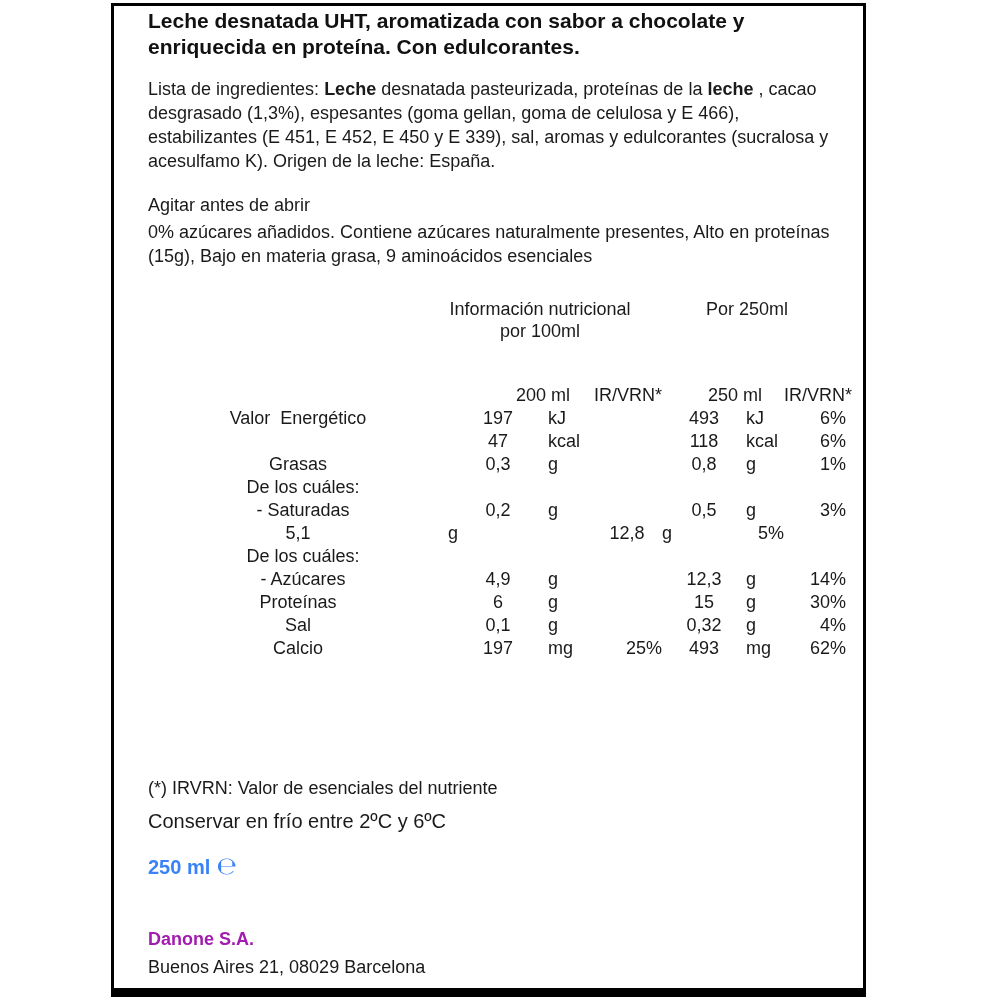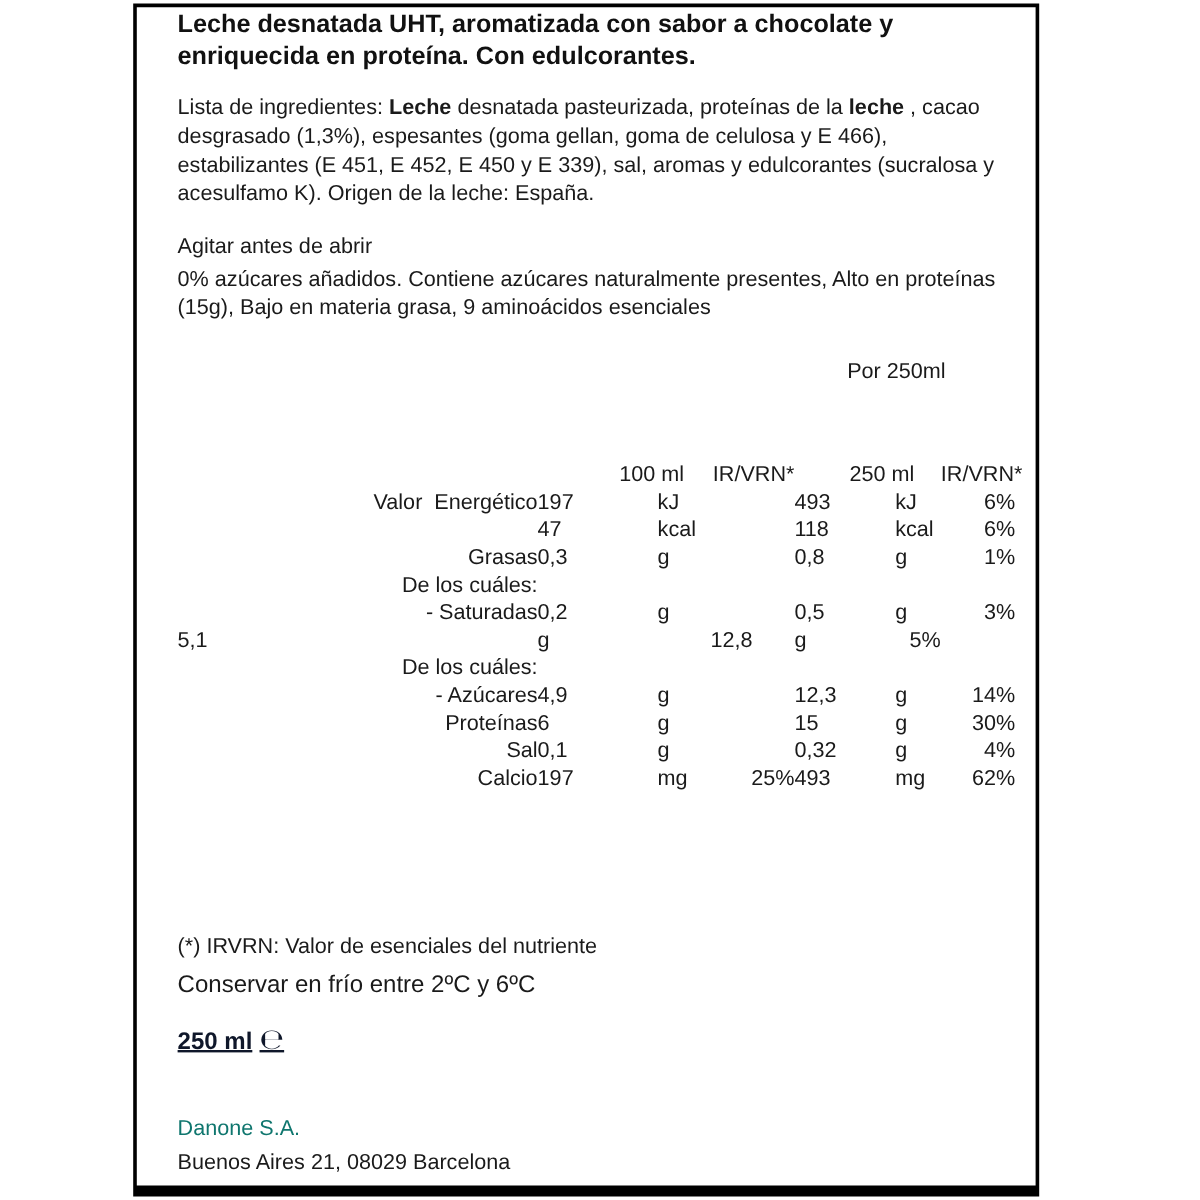--- a/index.html
+++ b/index.html
@@ -22,56 +22,60 @@
   .ingredients{margin-top:17px;font-size:18px;line-height:24px;}
   .ingredients b{font-weight:bold;}
   .shake{margin-top:20px;font-size:18px;line-height:24px;}
   .claims{margin-top:3px;font-size:18px;line-height:24px;}
   .nut-head{position:relative;margin-top:30px;height:44px;font-size:18px;line-height:22px;}
   .nh-left{position:absolute;left:252px;top:0;width:280px;text-align:center;}
   .nh-right{position:absolute;left:529px;top:0;width:140px;text-align:center;}
   .nut-table{margin-top:42px;font-size:18px;}
   .ntr{display:grid;grid-template-columns:300px 100px 44px 70px 84px 38px 62px;line-height:23px;}
   .ntr-head{display:grid;grid-template-columns:300px 144px 70px 122px 62px;line-height:23px;}
-  .c-label{text-align:right;white-space:pre-wrap;}
+  .c-label{text-align:center;white-space:pre-wrap;}
   .c-label.ind1{padding-left:10px;}
-  .c-num,.c-num2{text-align:left;}
+  .c-num,.c-num2{text-align:center;}
   .c-unit,.c-unit2{text-align:left;}
   .c-ir,.c-ir2{text-align:right;white-space:nowrap;}
   .h-100{text-align:right;padding-right:22px;box-sizing:border-box;white-space:nowrap;}
   .h-ir{text-align:right;white-space:nowrap;}
   .h-250{text-align:right;padding-right:22px;box-sizing:border-box;white-space:nowrap;}
   .h-ir2{text-align:right;white-space:nowrap;}
   .footnote{margin-top:116px;font-size:18px;line-height:24px;}
   .storage{margin-top:9px;font-size:20px;line-height:24px;}
-  .volume{margin-top:20px;font-size:20px;line-height:26px;font-weight:bold;color:#0f172a;text-decoration:underline;}
+  .volume{margin-top:20px;font-size:20px;line-height:26px;font-weight:bold;color:#3b82f6;}
   .esign{font-weight:normal;font-size:24px;margin-left:6px;font-family:"DejaVu Sans",sans-serif;}
   .company{margin-top:45px;font-size:18px;line-height:28px;}
-  .company .bold{font-weight:normal;color:#0f766e;}
+  .company .bold{font-weight:bold;color:#a21caf;}
 </style>
 </head>
 <body>
 
 <div class="label-box">
 
   <h1 class="title">Leche desnatada UHT, aromatizada con sabor a chocolate y enriquecida en proteína. Con edulcorantes.</h1>
 
   <p class="ingredients"><span>Lista de ingredientes: </span><b>Leche</b><span> desnatada pasteurizada, proteínas de la </span><b>leche</b><span> , cacao desgrasado (1,3%), espesantes (goma gellan, goma de celulosa y E 466), estabilizantes (E 451, E 452, E 450 y E 339), sal, aromas y edulcorantes (sucralosa y acesulfamo K). Origen de la leche: España.</span></p>
 
   <p class="shake">Agitar antes de abrir</p>
   <p class="claims">0% azúcares añadidos. Contiene azúcares naturalmente presentes, Alto en proteínas (15g), Bajo en materia grasa, 9 aminoácidos esenciales</p>
 
   <div class="nut-head">
+    <div class="nh-left">
+      <div>Información nutricional</div>
+      <div>por 100ml</div>
+    </div>
     <div class="nh-right">Por 250ml</div>
   </div>
 
   <div class="nut-table">
     <div class="ntr-head">
       <span class="c-label"></span>
-      <span class="h-100">100 ml</span>
+      <span class="h-100">200 ml</span>
       <span class="h-ir">IR/VRN*</span>
       <span class="h-250">250 ml</span>
       <span class="h-ir2">IR/VRN*</span>
     </div>
 
     <div class="ntr">
       <span class="c-label">Valor  Energético</span>
       <span class="c-num">197</span>
       <span class="c-unit">kJ</span>
       <span class="c-ir"></span>

